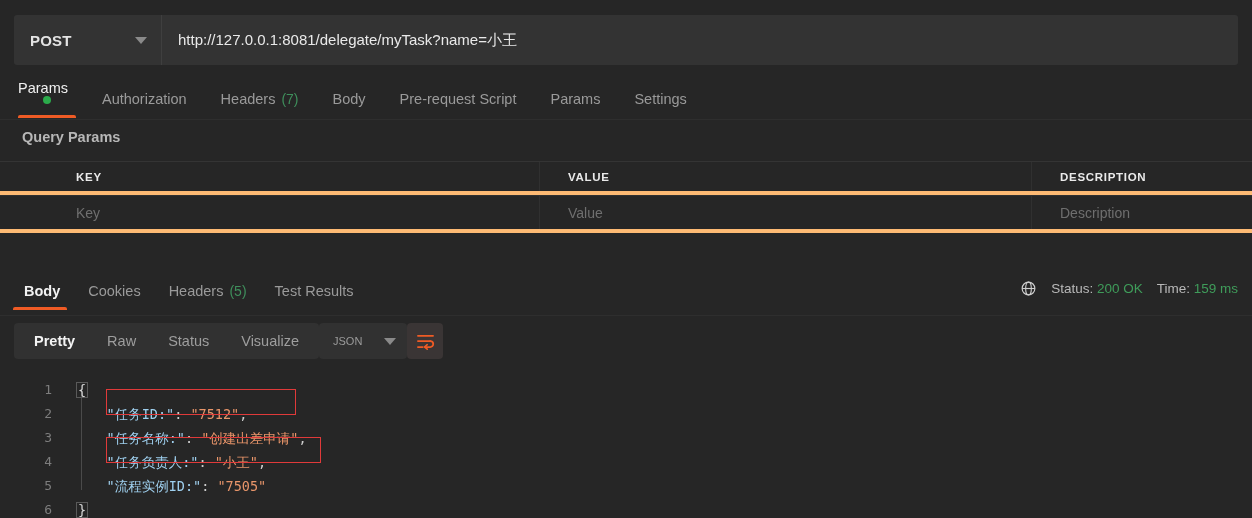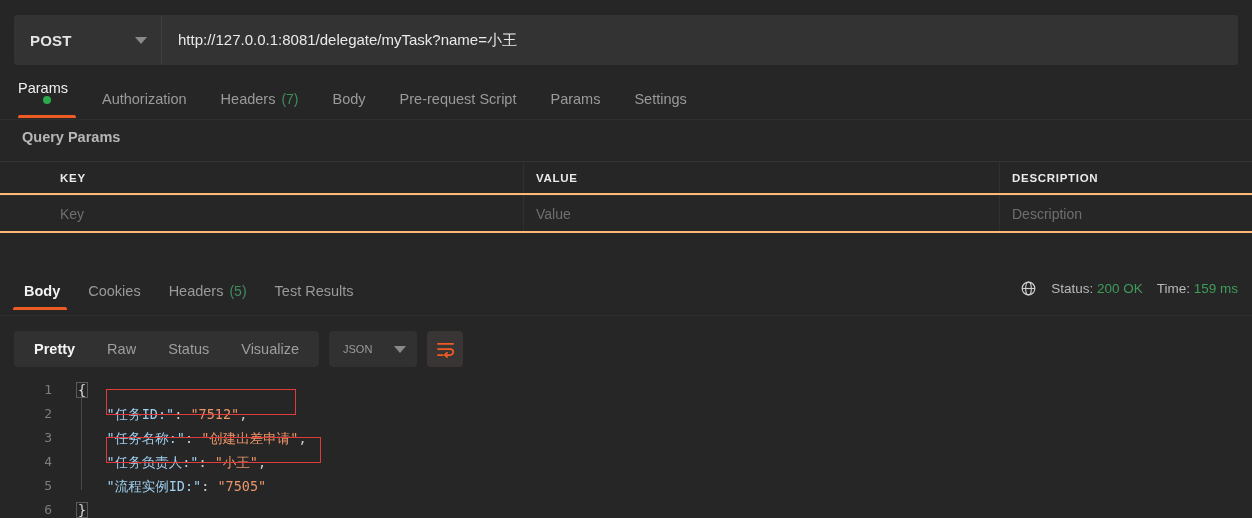--- a/index.html
+++ b/index.html
@@ -112,21 +112,22 @@
   }
   .params-table {
     position: absolute;
     left: 0; top: 161px;
     width: 1252px;
   }
   .p-row {
     display: flex;
     height: 38px;
     border-top: 1px solid #303030;
-    border-bottom: 2px solid #fdba74;
+    border-bottom: 4px solid #fdba74;
+    gap: 16px;
   }
   .p-row.head { height: 34px; border-top: 1px solid #343434; }
   .p-cell {
     display: flex;
     align-items: center;
     border-right: 1px solid #303030;
     padding-left: 12px;
     overflow: hidden;
     white-space: nowrap;
   }
@@ -197,24 +198,24 @@
     gap: 14px;
     font-size: 13.5px;
     color: #b9b9b9;
   }
   .globe { width: 17px; height: 17px; display: block; }
   .ok-val { color: #3f9c5a; }
 
   
   .view-bar {
     position: absolute;
-    left: 14px; top: 331px;
-    display: flex;
-    align-items: center;
-    gap: 10px;
+    left: 14px; top: 323px;
+    display: flex;
+    align-items: center;
+    gap: 0;
   }
   .seg {
     display: flex;
     align-items: center;
     background: #313131;
     border-radius: 4px;
     height: 36px;
     padding: 0 4px;
   }
   .seg-item {

